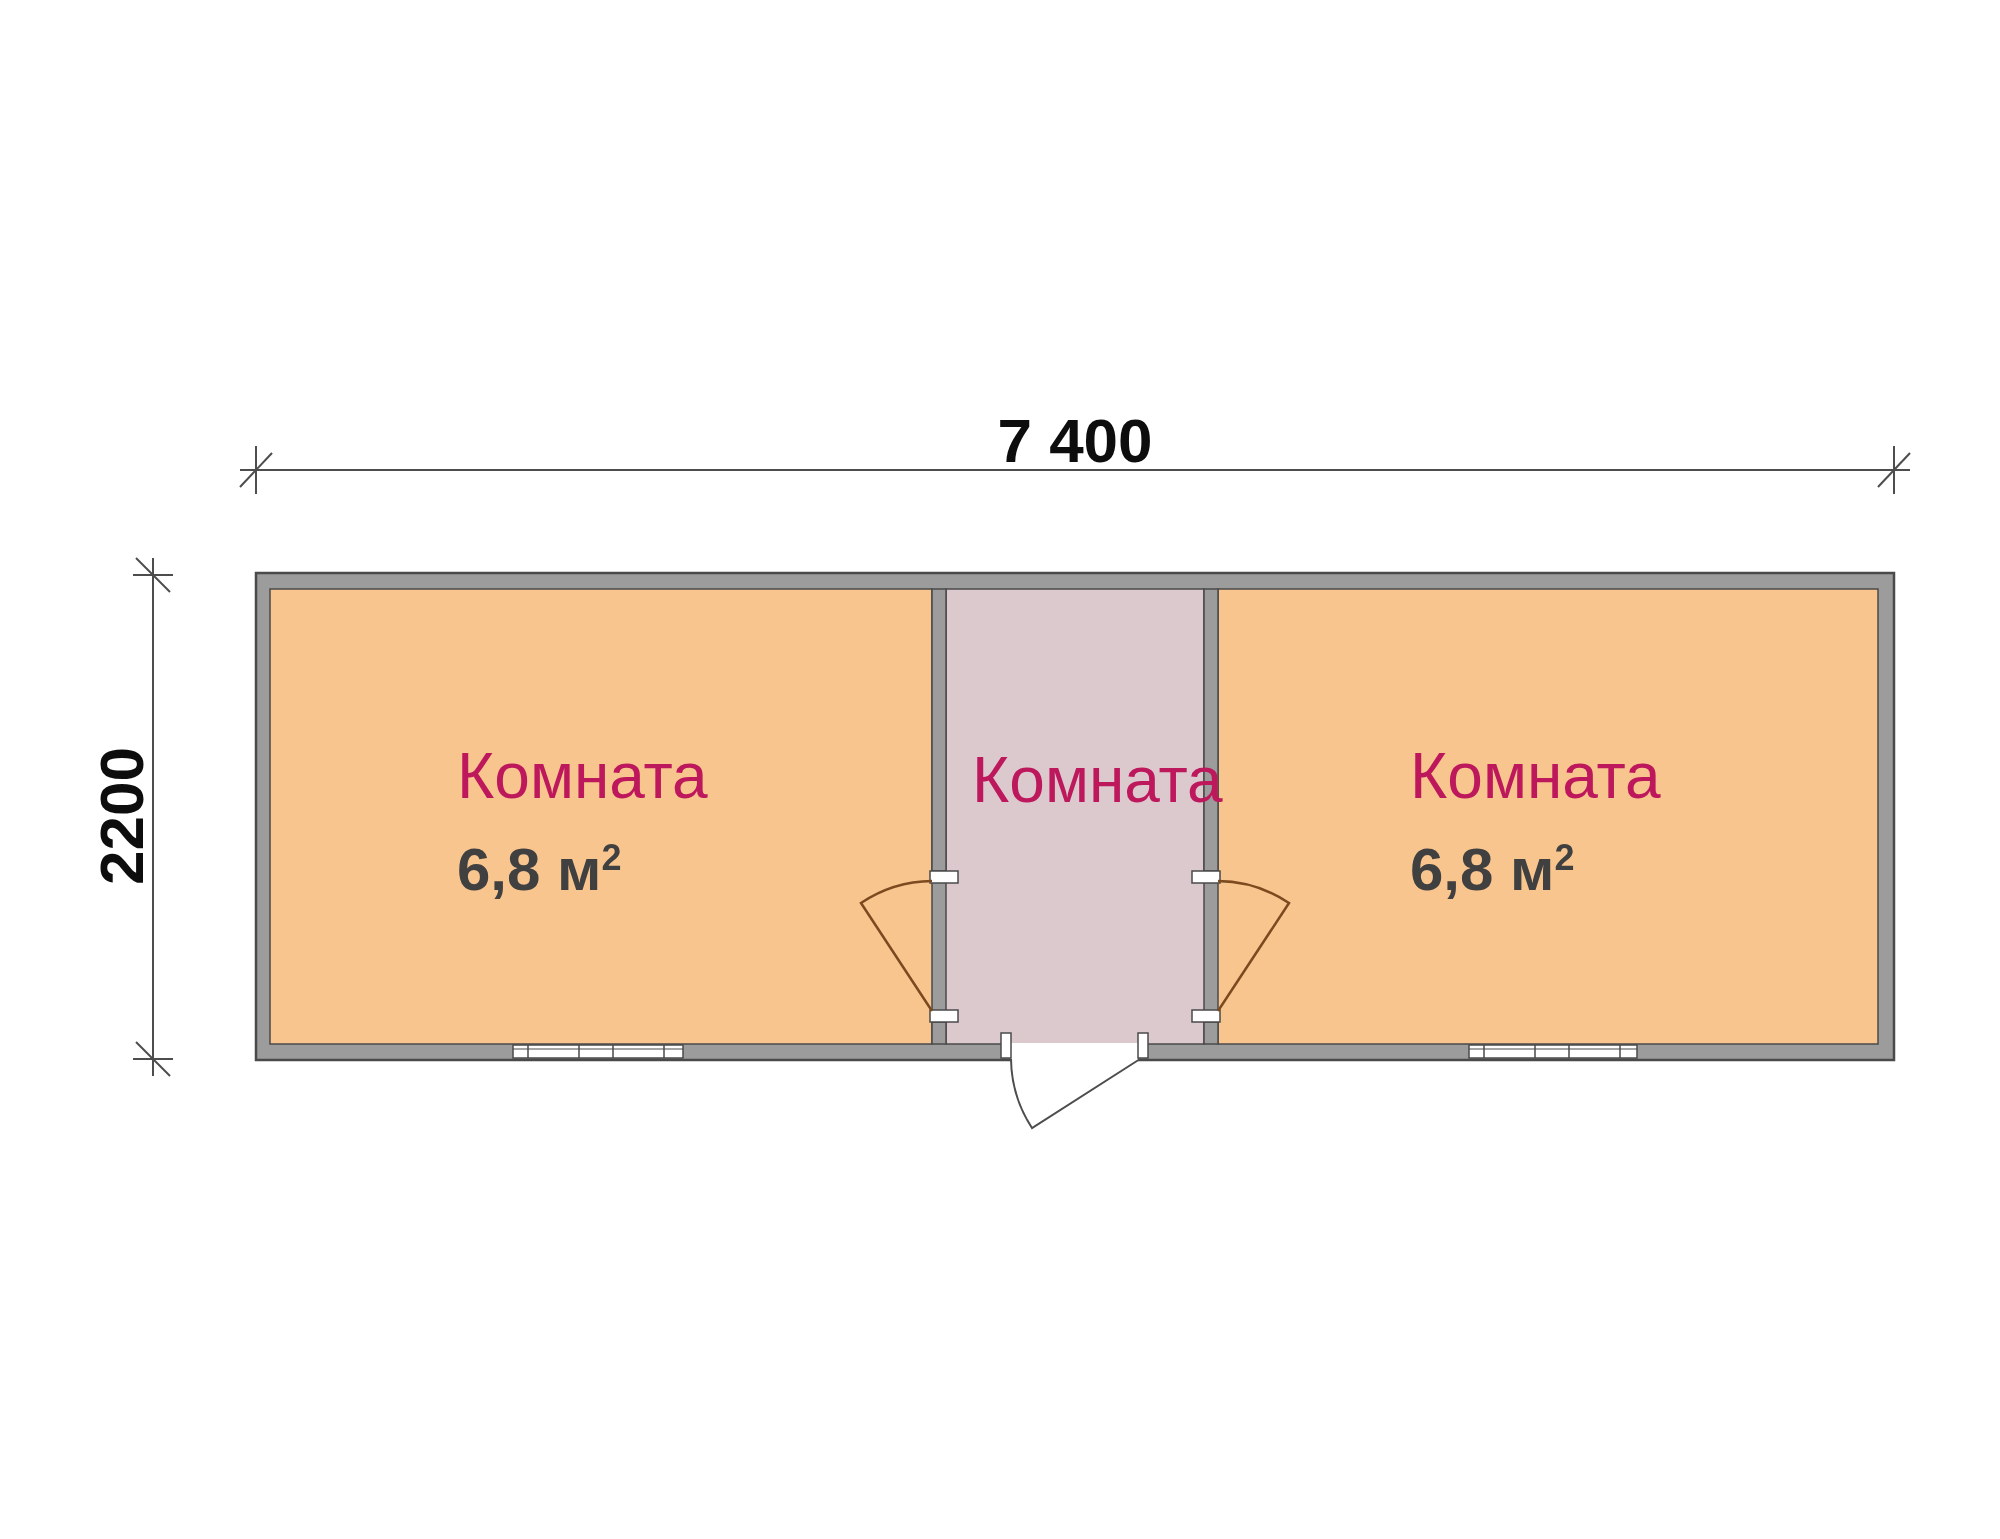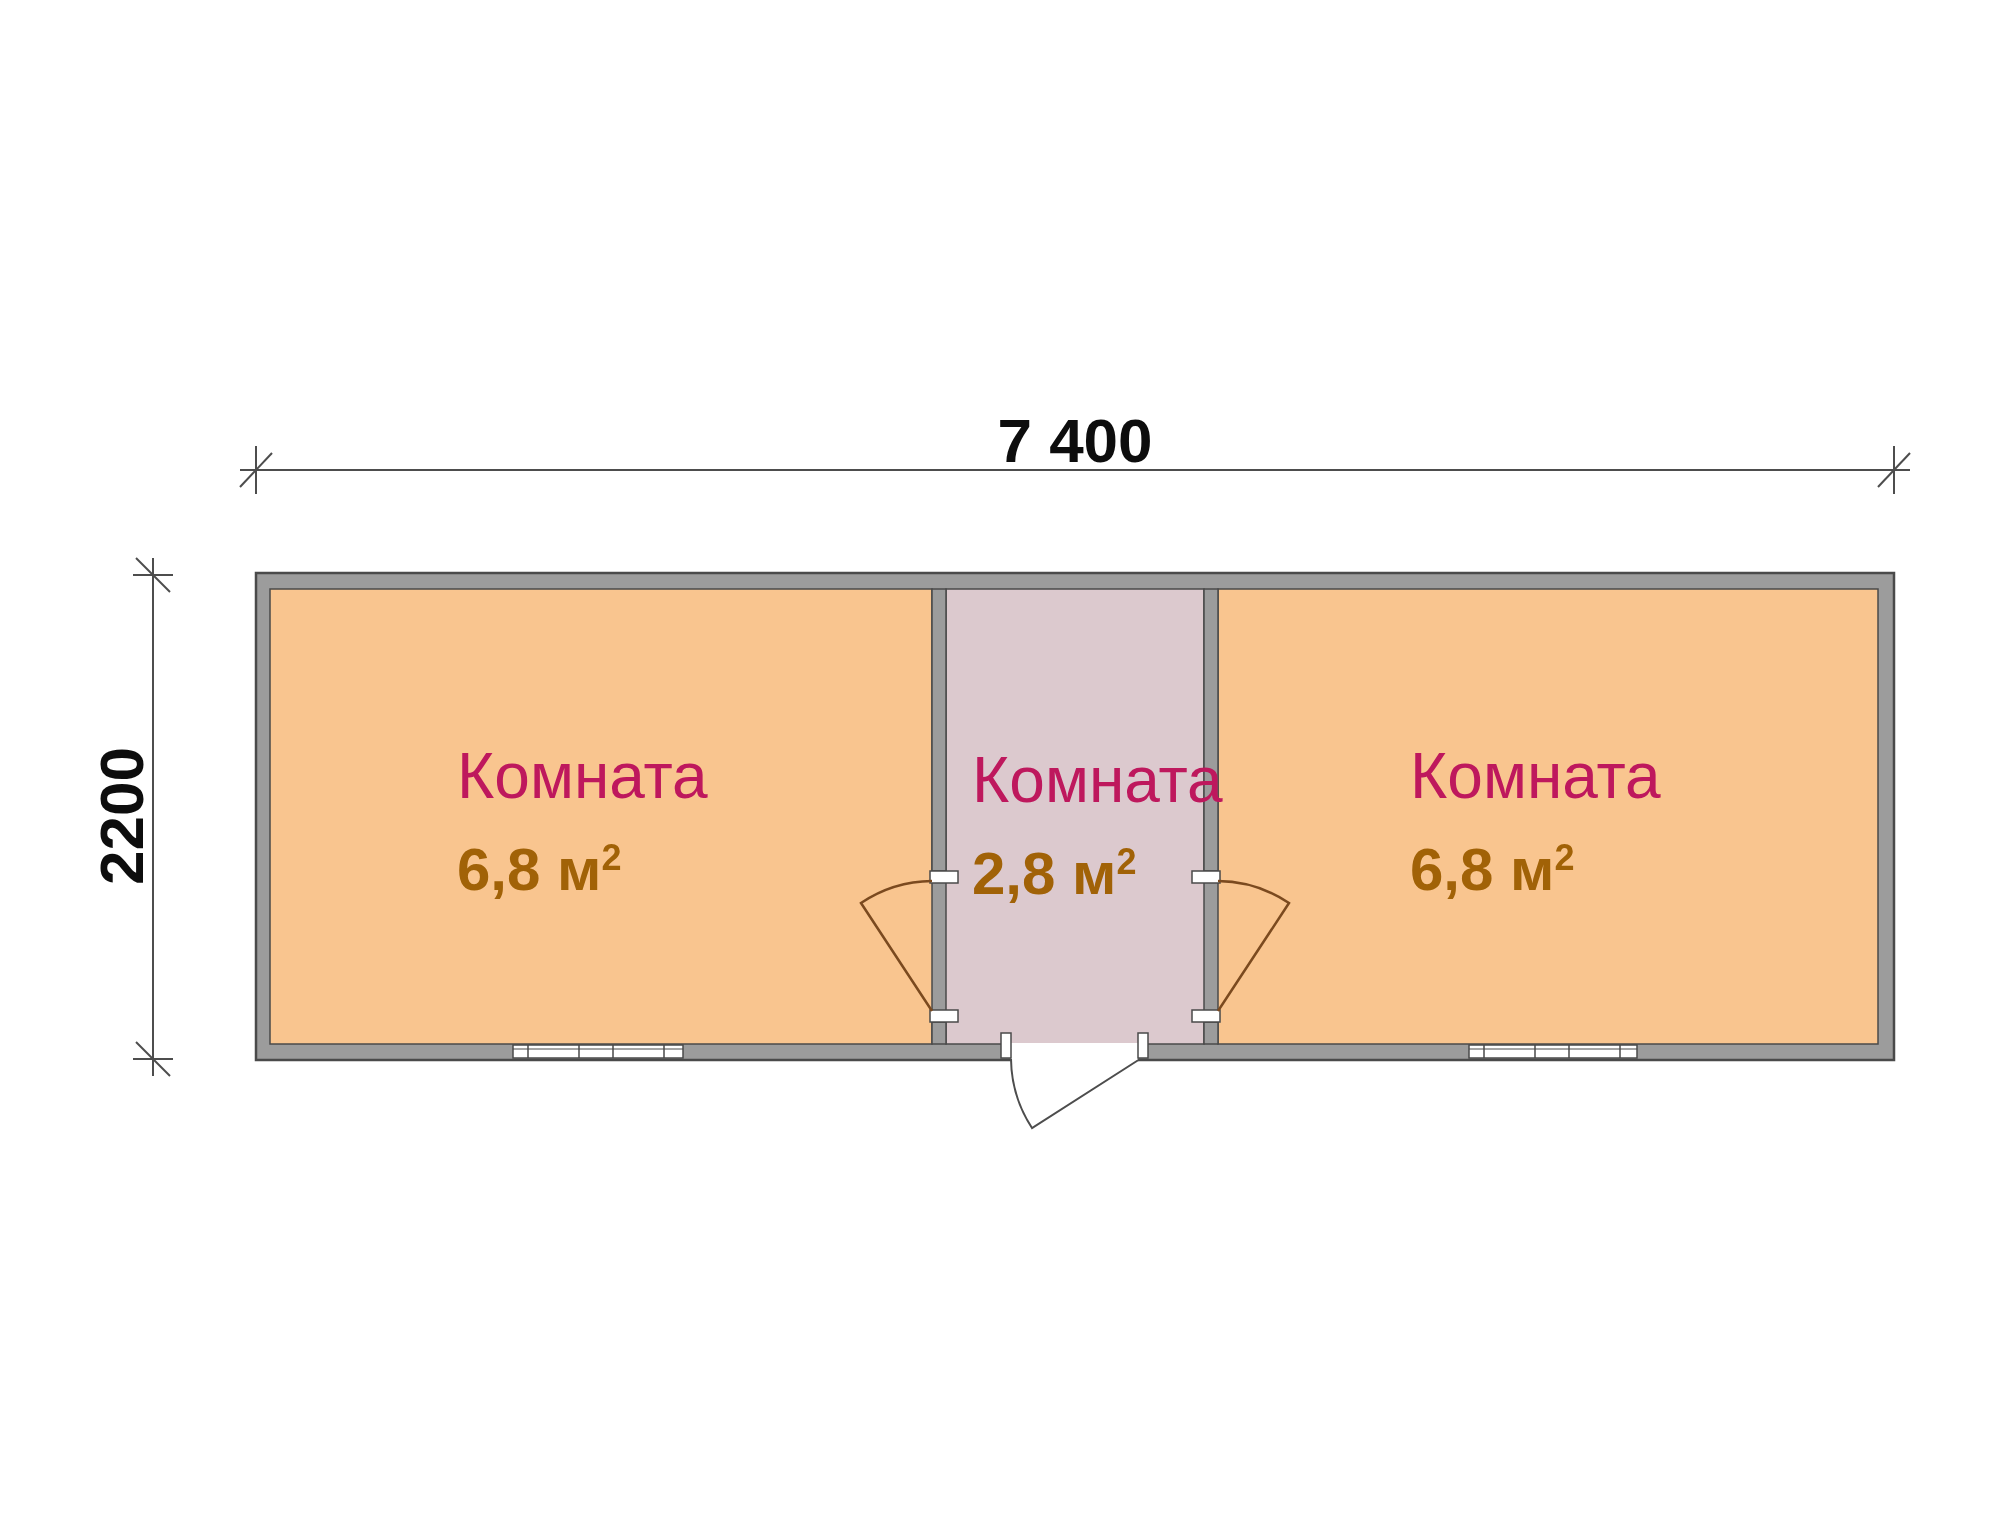--- a/index.html
+++ b/index.html
@@ -23,21 +23,21 @@
     left: 775px; top: 410px; width: 600px;
     font-size: 62px; text-align: center;
   }
   .dim-height {
     left: -178px; top: 785px; width: 600px; height: 62px;
     font-size: 62px; text-align: center;
     transform: rotate(-90deg);
   }
   .room-block { position: absolute; }
   .room-block .room-name { font-size: 64px; font-weight: normal; color: #be185d; line-height: 1; }
-  .room-block .room-area { font-size: 60px; font-weight: bold; color: #a16207; line-height: 1; margin-top: 32px; }
+  .room-block .room-area { font-size: 60px; font-weight: bold; color: #404040; line-height: 1; margin-top: 32px; }
   .room-block .sup { font-size: 0.6em; vertical-align: 0.55em; }
   .block-room-left  { left: 457px;  top: 744px; }
   .block-vestibule  { left: 972px;  top: 748px; }
   .block-room-right { left: 1410px; top: 744px; }
 </style>
 </head>
 <body>
 
 <div class="canvas">
 
@@ -102,21 +102,20 @@
   <div class="txt dim-width">7 400</div>
   <div class="txt dim-height">2200</div>
 
   <div class="room-block block-room-left">
     <div class="room-name">Комната</div>
     <div class="room-area"><span>6,8 м</span><span class="sup">2</span></div>
   </div>
 
   <div class="room-block block-vestibule">
     <div class="room-name">Комната</div>
-    <div class="room-area"><span>2,8 м</span><span class="sup">2</span></div>
   </div>
 
   <div class="room-block block-room-right">
     <div class="room-name">Комната</div>
     <div class="room-area"><span>6,8 м</span><span class="sup">2</span></div>
   </div>
 
 </div>
 
 </body></html>

